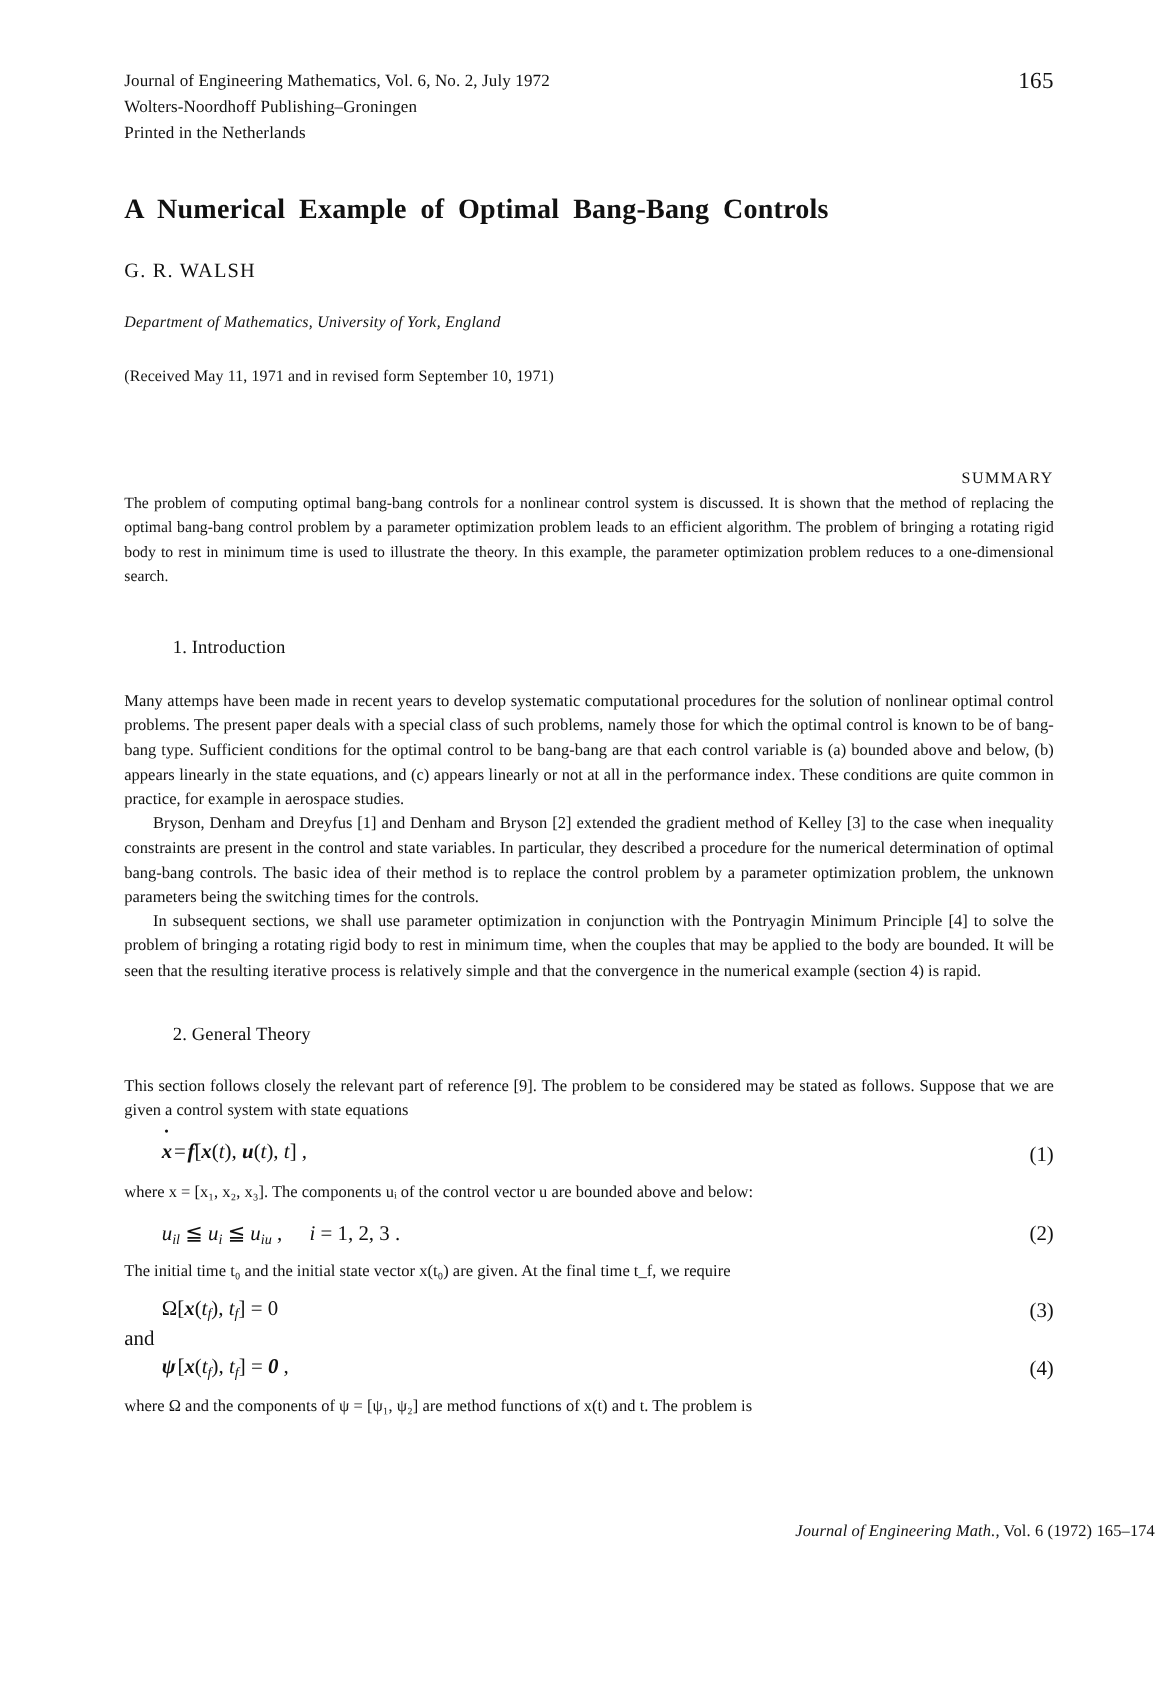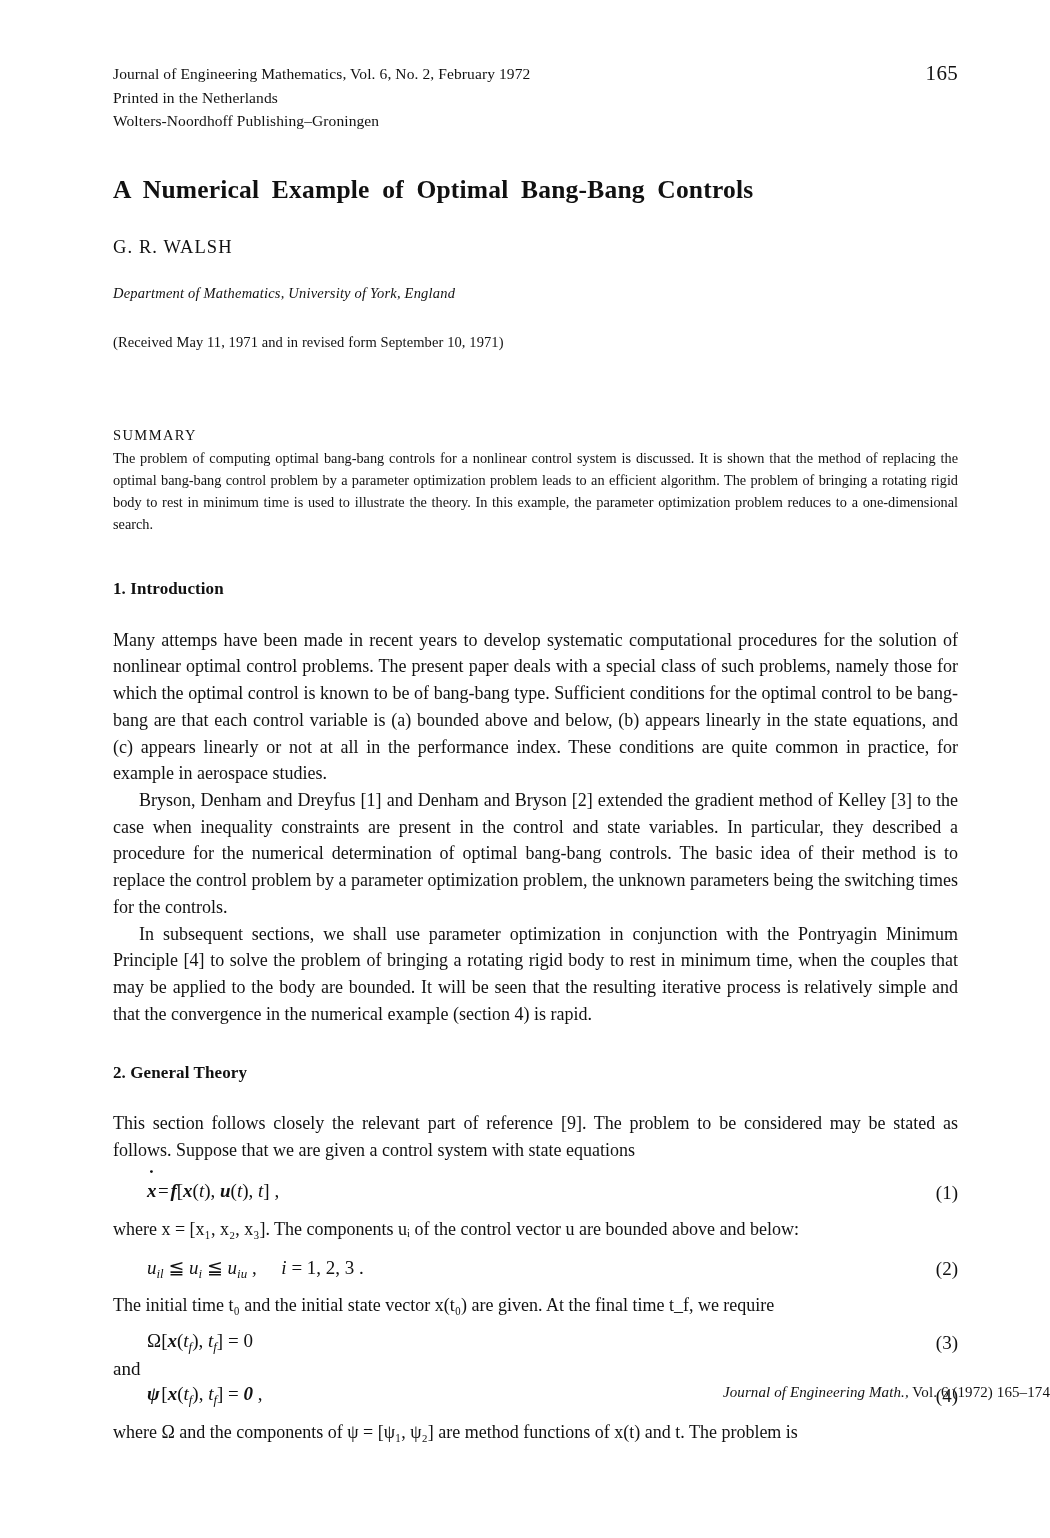--- a/index.html
+++ b/index.html
@@ -70,39 +70,41 @@
     letter-spacing: .1px;
   }
 
   
   .summary-block {
     margin-top: 76px;
   }
   .summary-head {
     font-size: 14.5px;
     letter-spacing: 1.4px;
+    text-align: right;
   }
   .summary-body {
     margin-top: 3px;
     font-size: 14.3px;
     line-height: 1.54;
     text-align: justify;
   }
 
   
   .sec-head {
     font-size: 17px;
-    font-weight: bold;
-    letter-spacing: .1px;
+    font-weight: normal;
+    letter-spacing: .1px;
+    margin-left: 44px;
   }
   .sec1 { margin-top: 44px; }
   .sec2 { margin-top: 36px; }
 
   p.body {
-    font-size: 18px;
+    font-size: 15px;
     line-height: 1.485;
     text-align: justify;
     margin: 0;
     text-indent: 0;
   }
   p.body.first { margin-top: 28px; }
   p.body.cont  { text-indent: 26px; }
   p.body.tight { margin-top: 27px; }
 
   
@@ -165,23 +167,23 @@
   }
   .footer .rm { font-style: normal; }
 </style>
 </head>
 <body>
 
 <div class="page">
   <div class="content">
 
     <div class="masthead">
-      <div>Journal of Engineering Mathematics, Vol. 6, No. 2, February 1972</div>
+      <div>Journal of Engineering Mathematics, Vol. 6, No. 2, July 1972</div>
+      <div>Wolters-Noordhoff Publishing–Groningen</div>
       <div>Printed in the Netherlands</div>
-      <div>Wolters-Noordhoff Publishing–Groningen</div>
       <div class="folio">165</div>
     </div>
 
     <div class="title">A Numerical Example of Optimal Bang-Bang Controls</div>
     <div class="author">G. R. WALSH</div>
     <div class="affil">Department of Mathematics, University of York, England</div>
     <div class="received">(Received May 11, 1971 and in revised form September 10, 1971)</div>
 
     <div class="summary-block">
       <div class="summary-head">SUMMARY</div>

